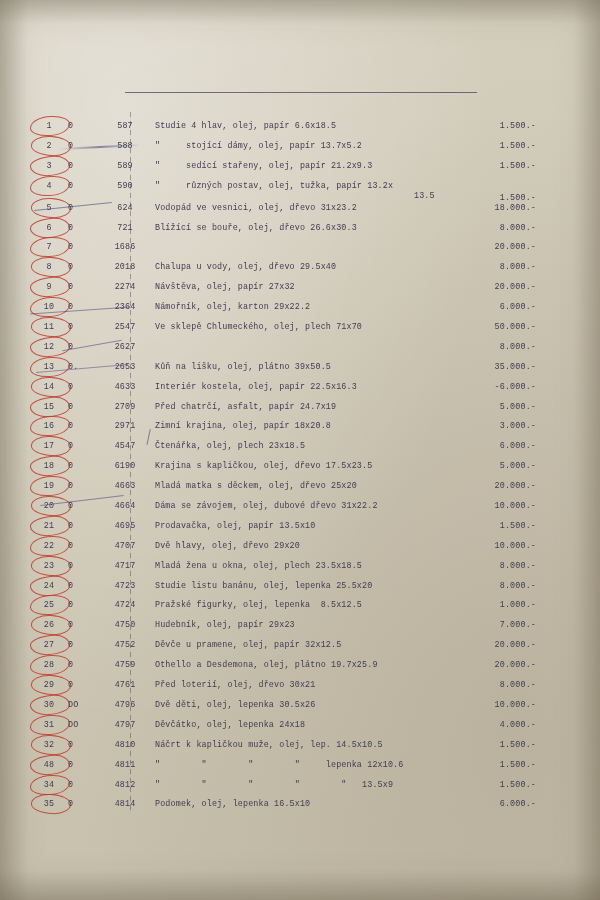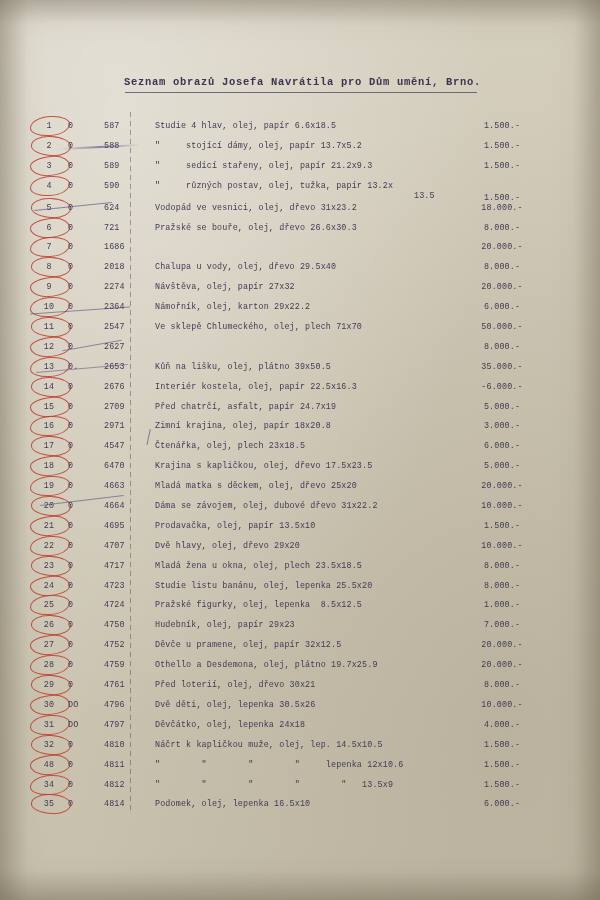--- a/index.html
+++ b/index.html
@@ -78,23 +78,23 @@
     letter-spacing: 0.15px;
   }
   .cell {
     position: absolute;
     white-space: pre;
     line-height: 12px;
     top: 2px;
   }
   .c-num   { left: 38px; width: 22px; text-align: center; }
   .c-code  { left: 68px; width: 22px; text-align: left; }
-  .c-inv   { left: 104px; width: 42px; text-align: left; }
+  .c-inv   { left: 104px; width: 42px; text-align: center; }
   .c-desc  { left: 155px; }
-  .c-price { left: 468px; width: 68px; text-align: center; }
+  .c-price { left: 468px; width: 68px; text-align: right; }
   .c-cont  { left: 414px; }
   .row.cont-row { height: 22px; }
 
   
   .circle {
     position: absolute;
     left: 30px;
     top: -2px;
     width: 38px;
     height: 18px;
@@ -153,21 +153,20 @@
     position: absolute;
     left: 0; top: 0; right: 0; bottom: 0;
     box-shadow: inset 0 0 42px rgba(80,68,48,0.35);
     pointer-events: none;
   }
 </style>
 </head>
 <body>
 
 <div id="sheet">
-  <div class="doc-title">Seznam obrazů Josefa Navrátila pro Dům umění, Brno.</div>
   <div class="title-underline"></div>
   <div class="guide-line"></div>
 
   <div id="rows">
       <div class="row">
         <div class="circle"></div>
         <div class="cell c-num">1</div>
         <div class="cell c-code">0</div>
         <div class="cell c-inv">587</div>
         <div class="cell c-desc">Studie 4 hlav, olej, papír 6.6x18.5</div>
@@ -204,21 +203,21 @@
         <div class="cell c-code">0</div>
         <div class="cell c-inv">624</div>
         <div class="cell c-desc">Vodopád ve vesnici, olej, dřevo 31x23.2</div>
         <div class="cell c-price">18.000.-</div>
       </div>
       <div class="row">
         <div class="circle v3"></div>
         <div class="cell c-num">6</div>
         <div class="cell c-code">0</div>
         <div class="cell c-inv">721</div>
-        <div class="cell c-desc">Pražské se bouře, olej, dřevo 26.6x30.3</div>
+        <div class="cell c-desc">Blížící se bouře, olej, dřevo 26.6x30.3</div>
         <div class="cell c-price">8.000.-</div>
       </div>
       <div class="row">
         <div class="circle"></div>
         <div class="cell c-num">7</div>
         <div class="cell c-code">0</div>
         <div class="cell c-inv">1686</div>
         <div class="cell c-price">20.000.-</div>
       </div>
       <div class="row">
@@ -265,21 +264,21 @@
         <div class="cell c-num">13</div>
         <div class="cell c-code">0.</div>
         <div class="cell c-inv">2653</div>
         <div class="cell c-desc">Kůň na lišku, olej, plátno 39x50.5</div>
         <div class="cell c-price">35.000.-</div>
       </div>
       <div class="row">
         <div class="circle v2"></div>
         <div class="cell c-num">14</div>
         <div class="cell c-code">0</div>
-        <div class="cell c-inv">2676</div>
+        <div class="cell c-inv">4633</div>
         <div class="cell c-desc">Interiér kostela, olej, papír 22.5x16.3</div>
         <div class="cell c-price">-6.000.-</div>
       </div>
       <div class="row">
         <div class="circle v3"></div>
         <div class="cell c-num">15</div>
         <div class="cell c-code">0</div>
         <div class="cell c-inv">2709</div>
         <div class="cell c-desc">Před chatrčí, asfalt, papír 24.7x19</div>
         <div class="cell c-price">5.000.-</div>
@@ -297,21 +296,21 @@
         <div class="cell c-num">17</div>
         <div class="cell c-code">0</div>
         <div class="cell c-inv">4547</div>
         <div class="cell c-desc">Čtenářka, olej, plech 23x18.5</div>
         <div class="cell c-price">6.000.-</div>
       </div>
       <div class="row">
         <div class="circle v3"></div>
         <div class="cell c-num">18</div>
         <div class="cell c-code">0</div>
-        <div class="cell c-inv">6470</div>
+        <div class="cell c-inv">6190</div>
         <div class="cell c-desc">Krajina s kapličkou, olej, dřevo 17.5x23.5</div>
         <div class="cell c-price">5.000.-</div>
       </div>
       <div class="row">
         <div class="circle"></div>
         <div class="cell c-num">19</div>
         <div class="cell c-code">0</div>
         <div class="cell c-inv">4663</div>
         <div class="cell c-desc">Mladá matka s děckem, olej, dřevo 25x20</div>
         <div class="cell c-price">20.000.-</div>

